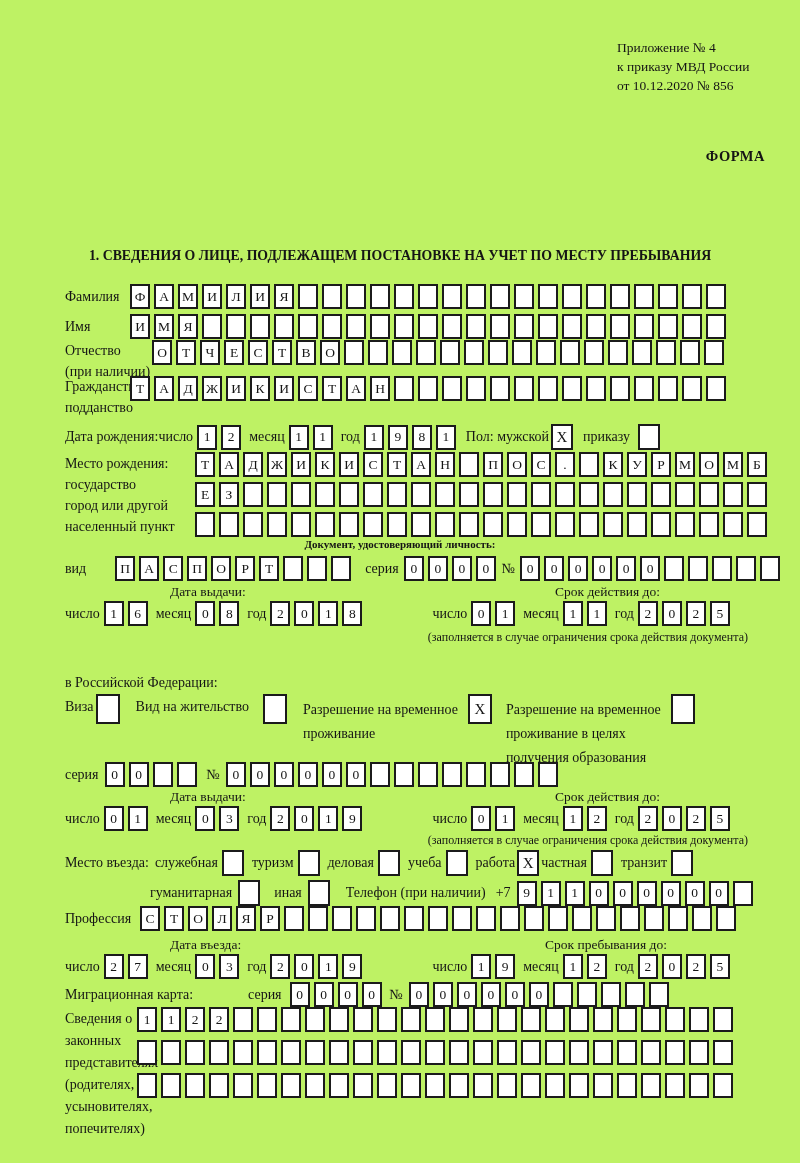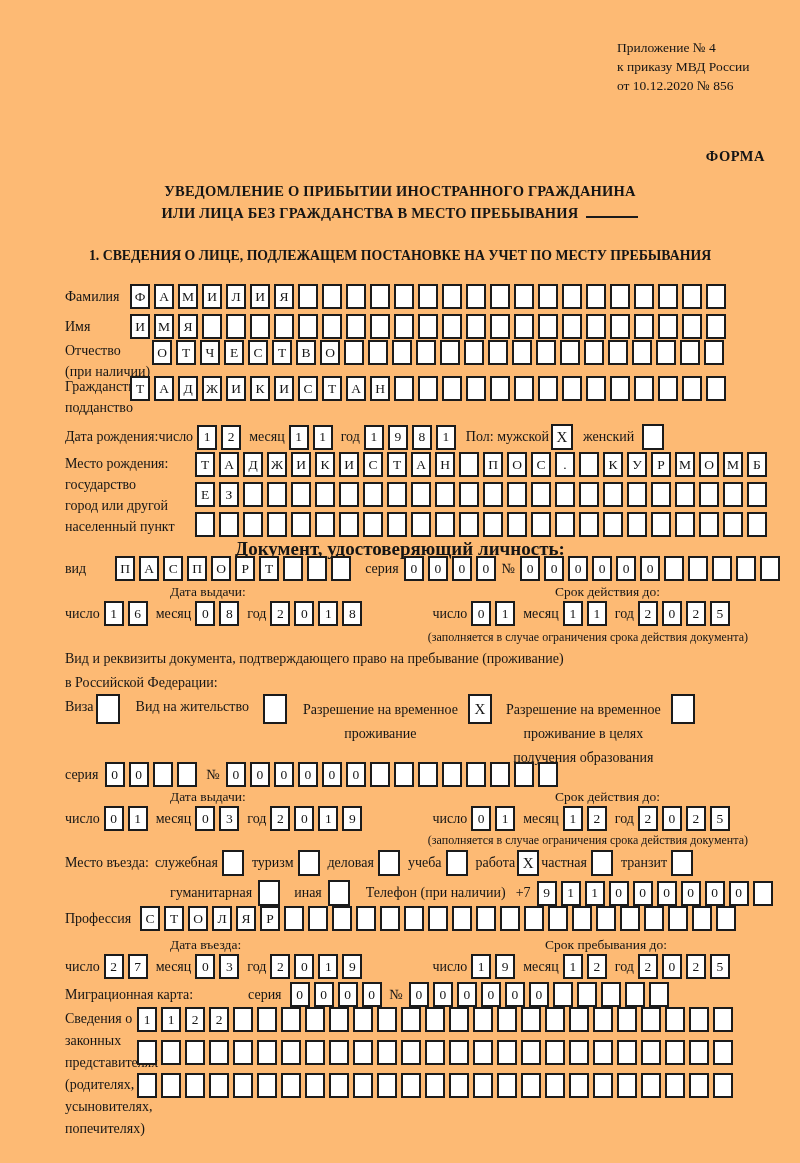--- a/index.html
+++ b/index.html
@@ -2,21 +2,21 @@
 <html><head>
 <meta charset="utf-8">
 <style>
   * { box-sizing: border-box; margin: 0; padding: 0; }
   html, body { background: #ffffff; }
   body {
     width: 800px; height: 1163px;
     font-family: "Liberation Serif", "DejaVu Serif", serif;
     color: #151515;
   }
-  .page { position: relative; width: 800px; height: 1163px; background: #fdba74; overflow: hidden; }
+  .page { position: relative; width: 800px; height: 1163px; background: #bef264; overflow: hidden; }
   .abs { position: absolute; }
   .row { position: absolute; display: flex; align-items: center; }
   .row-top { align-items: flex-start; }
   .lbl { font-size: 14px; white-space: nowrap; line-height: 1.25; }
   .sub { font-size: 13.5px; white-space: nowrap; }
   .note { font-size: 12px; white-space: nowrap; }
   .b { font-weight: bold; }
   .center { text-align: center; }
   .cells { display: flex; gap: 4px; flex: 0 0 auto; }
   .cell {
@@ -33,40 +33,34 @@
   }
   .cb-lg { width: 24px; height: 30px; margin-top: -4px; }
   .m2{margin-right:2px}.m4{margin-right:4px}.m5{margin-right:5px}.m6{margin-right:6px}
   .m8{margin-right:8px}.m10{margin-right:10px}.m12{margin-right:0}.m14{margin-right:14px}
   .m16{margin-right:16px}.m30{margin-right:29px}.m55{margin-right:55px}
   .ml70{margin-left:70px}
   .hdr { font-size: 13.5px; line-height: 19px; white-space: nowrap; }
   .hdr-small { font-size: 12.5px; line-height: 18px; white-space: nowrap; }
   .title { font-size: 14.5px; font-weight: bold; line-height: 22px; letter-spacing: .2px; }
   .blank-line { display: inline-block; width: 52px; border-bottom: 2px solid #1b1b1b; height: 14px; margin-left: 8px; }
-  .stack3 { text-align: center; font-size: 14px; line-height: 24px; }
+  .stack3 { font-size: 14px; line-height: 24px; }
 </style>
 </head>
 <body>
 
 <div class="page">
 
   <div class="abs hdr" style="left:617px; top:38px;">
     <div>Приложение № 4</div>
     <div>к приказу МВД России</div>
     <div>от 10.12.2020 № 856</div>
   </div>
   <div class="abs b" style="right:35px; top:148px; font-size:14.5px; letter-spacing:.5px;">ФОРМА</div>
 
-  <div class="abs title center" style="left:0; top:180px; width:800px;">
-    <div>УВЕДОМЛЕНИЕ О ПРИБЫТИИ ИНОСТРАННОГО ГРАЖДАНИНА</div>
-    <div>
-      <span>ИЛИ ЛИЦА БЕЗ ГРАЖДАНСТВА В МЕСТО ПРЕБЫВАНИЯ</span><span class="blank-line"></span>
-    </div>
-  </div>
 
   <div class="abs b center" style="left:0; top:248px; width:800px; font-size:13.8px;">1. СВЕДЕНИЯ О ЛИЦЕ, ПОДЛЕЖАЩЕМ ПОСТАНОВКЕ НА УЧЕТ ПО МЕСТУ ПРЕБЫВАНИЯ</div>
 
   <div class="abs lbl" style="left:65px; top:288px;">Фамилия</div>
   <div class="abs cells" style="left:130px; top:284px;">
       <span class="cell">Ф</span>
       <span class="cell">А</span>
       <span class="cell">М</span>
       <span class="cell">И</span>
       <span class="cell">Л</span>
@@ -194,21 +188,21 @@
       </div>
     <span class="lbl m4">год</span>
     <div class="cells m10">
         <span class="cell">1</span>
         <span class="cell">9</span>
         <span class="cell">8</span>
         <span class="cell">1</span>
       </div>
     <span class="lbl m2">Пол: мужской</span>
     <span class="cb m10">X</span>
-    <span class="lbl m8">женский</span>
+    <span class="lbl m8">приказу</span>
     <span class="cb"></span>
   </div>
 
   <div class="abs lbl" style="left:65px; top:455px;">Место рождения:</div>
   <div class="abs lbl" style="left:65px; top:476px;">государство</div>
   <div class="abs lbl" style="left:65px; top:497px;">город или другой</div>
   <div class="abs lbl" style="left:65px; top:518px;">населенный пункт</div>
   <div class="abs cells" style="left:195px; top:452px;">
       <span class="cell">Т</span>
       <span class="cell">А</span>
@@ -281,21 +275,21 @@
       <span class="cell"></span>
       <span class="cell"></span>
       <span class="cell"></span>
       <span class="cell"></span>
       <span class="cell"></span>
       <span class="cell"></span>
       <span class="cell"></span>
       <span class="cell"></span>
     </div>
 
-  <div class="abs b center" style="left:60px; top:538px; width:680px; font-size:19px;">Документ, удостоверяющий личность:</div>
+  <div class="abs b center" style="left:60px; top:538px; width:680px; font-size:11px;">Документ, удостоверяющий личность:</div>
 
   <div class="row" style="left:65px; top:556px;">
     <span class="lbl m30">вид</span>
     <div class="cells m14">
         <span class="cell">П</span>
         <span class="cell">А</span>
         <span class="cell">С</span>
         <span class="cell">П</span>
         <span class="cell">О</span>
         <span class="cell">Р</span>
@@ -361,21 +355,20 @@
     <span class="lbl m4">год</span>
     <div class="cells">
         <span class="cell">2</span>
         <span class="cell">0</span>
         <span class="cell">2</span>
         <span class="cell">5</span>
       </div>
   </div>
   <div class="abs note" style="right:52px; top:630px;">(заполняется в случае ограничения срока действия документа)</div>
 
-  <div class="abs lbl" style="left:65px; top:650px;">Вид и реквизиты документа, подтверждающего право на пребывание (проживание)</div>
   <div class="abs lbl" style="left:65px; top:674px;">в Российской Федерации:</div>
 
   <div class="row row-top" style="left:65px; top:698px;">
     <span class="lbl m2">Виза</span>
     <span class="cb cb-lg m16"></span>
     <span class="lbl m14">Вид на жительство</span>
     <span class="cb cb-lg m16"></span>
     <span class="stack3 m10">
       <div>Разрешение на временное</div>
       <div>проживание</div>
@@ -468,21 +461,21 @@
     <span class="lbl m4">учеба</span>
     <span class="cb m8"></span>
     <span class="lbl m2">работа</span>
     <span class="cb m2">X</span>
     <span class="lbl m4">частная</span>
     <span class="cb m8"></span>
     <span class="lbl m4">транзит</span>
     <span class="cb"></span>
   </div>
 
-  <div class="row" style="left:170px; top:880px;">
+  <div class="row" style="left:150px; top:880px;">
     <span class="lbl m6">гуманитарная</span>
     <span class="cb m14"></span>
     <span class="lbl m6">иная</span>
     <span class="cb m16"></span>
     <span class="lbl m10">Телефон (при наличии)</span>
     <span class="lbl m6">+7</span>
     <div class="cells">
         <span class="cell">9</span>
         <span class="cell">1</span>
         <span class="cell">1</span>

